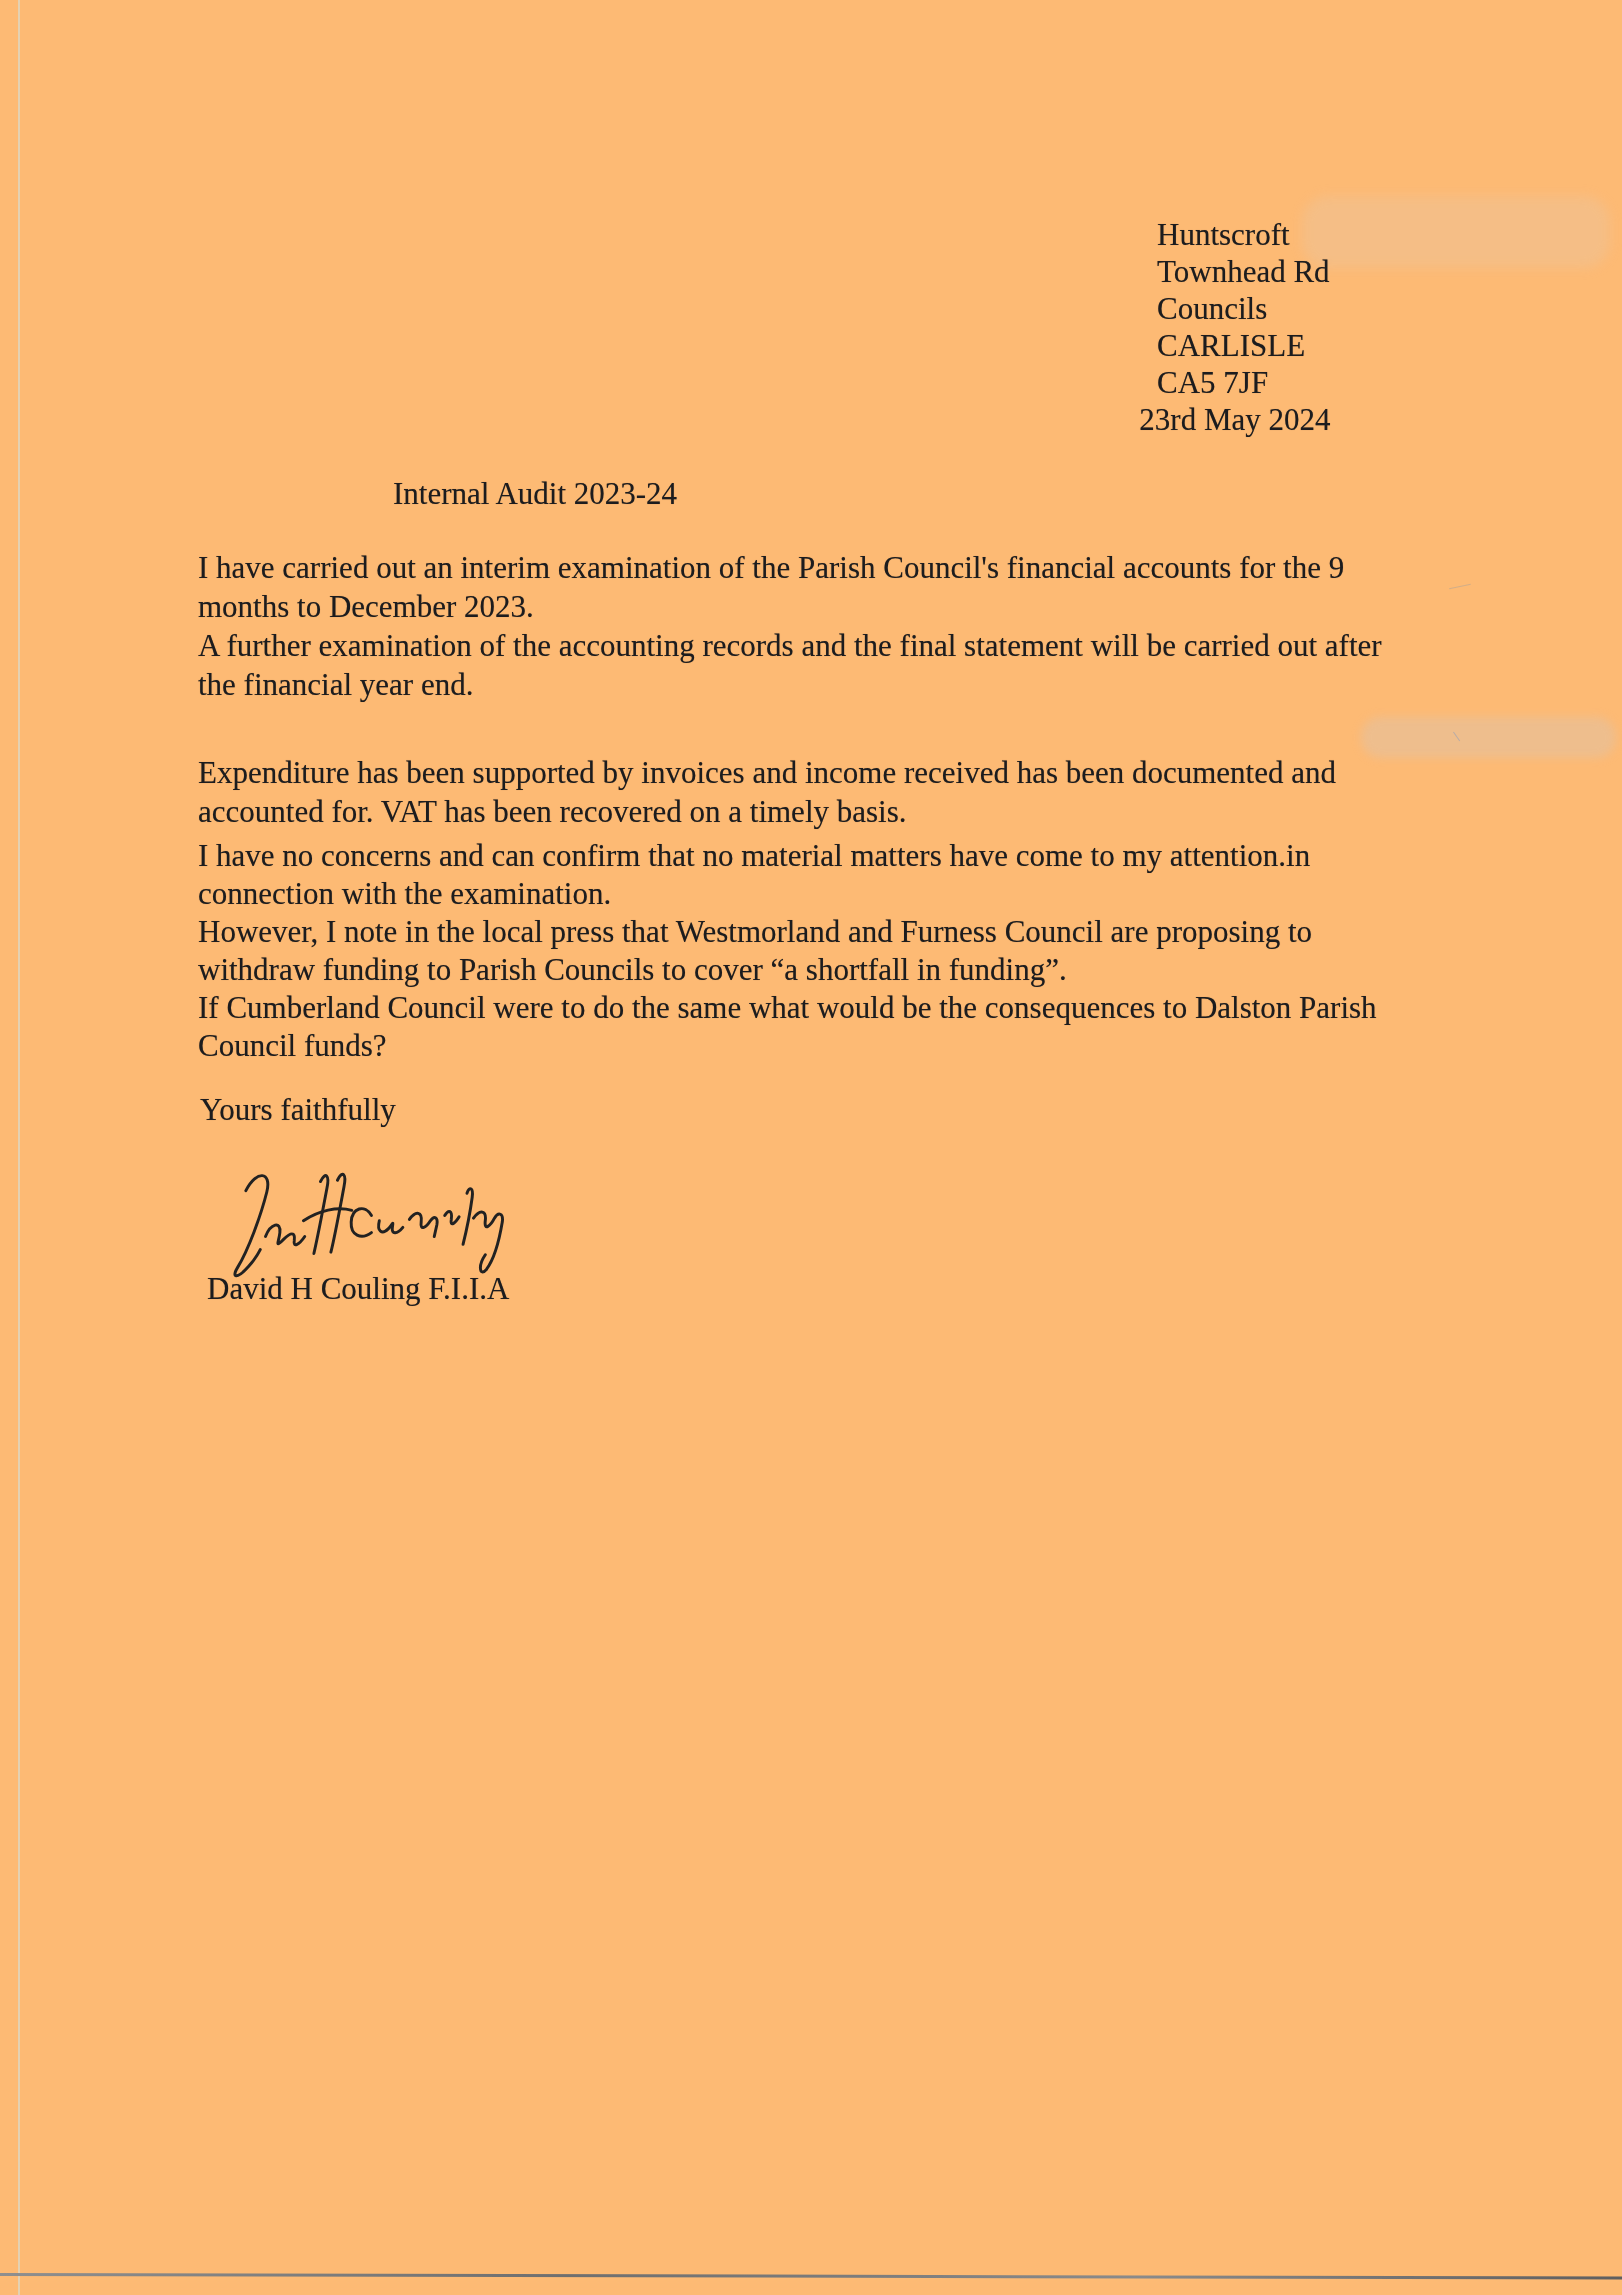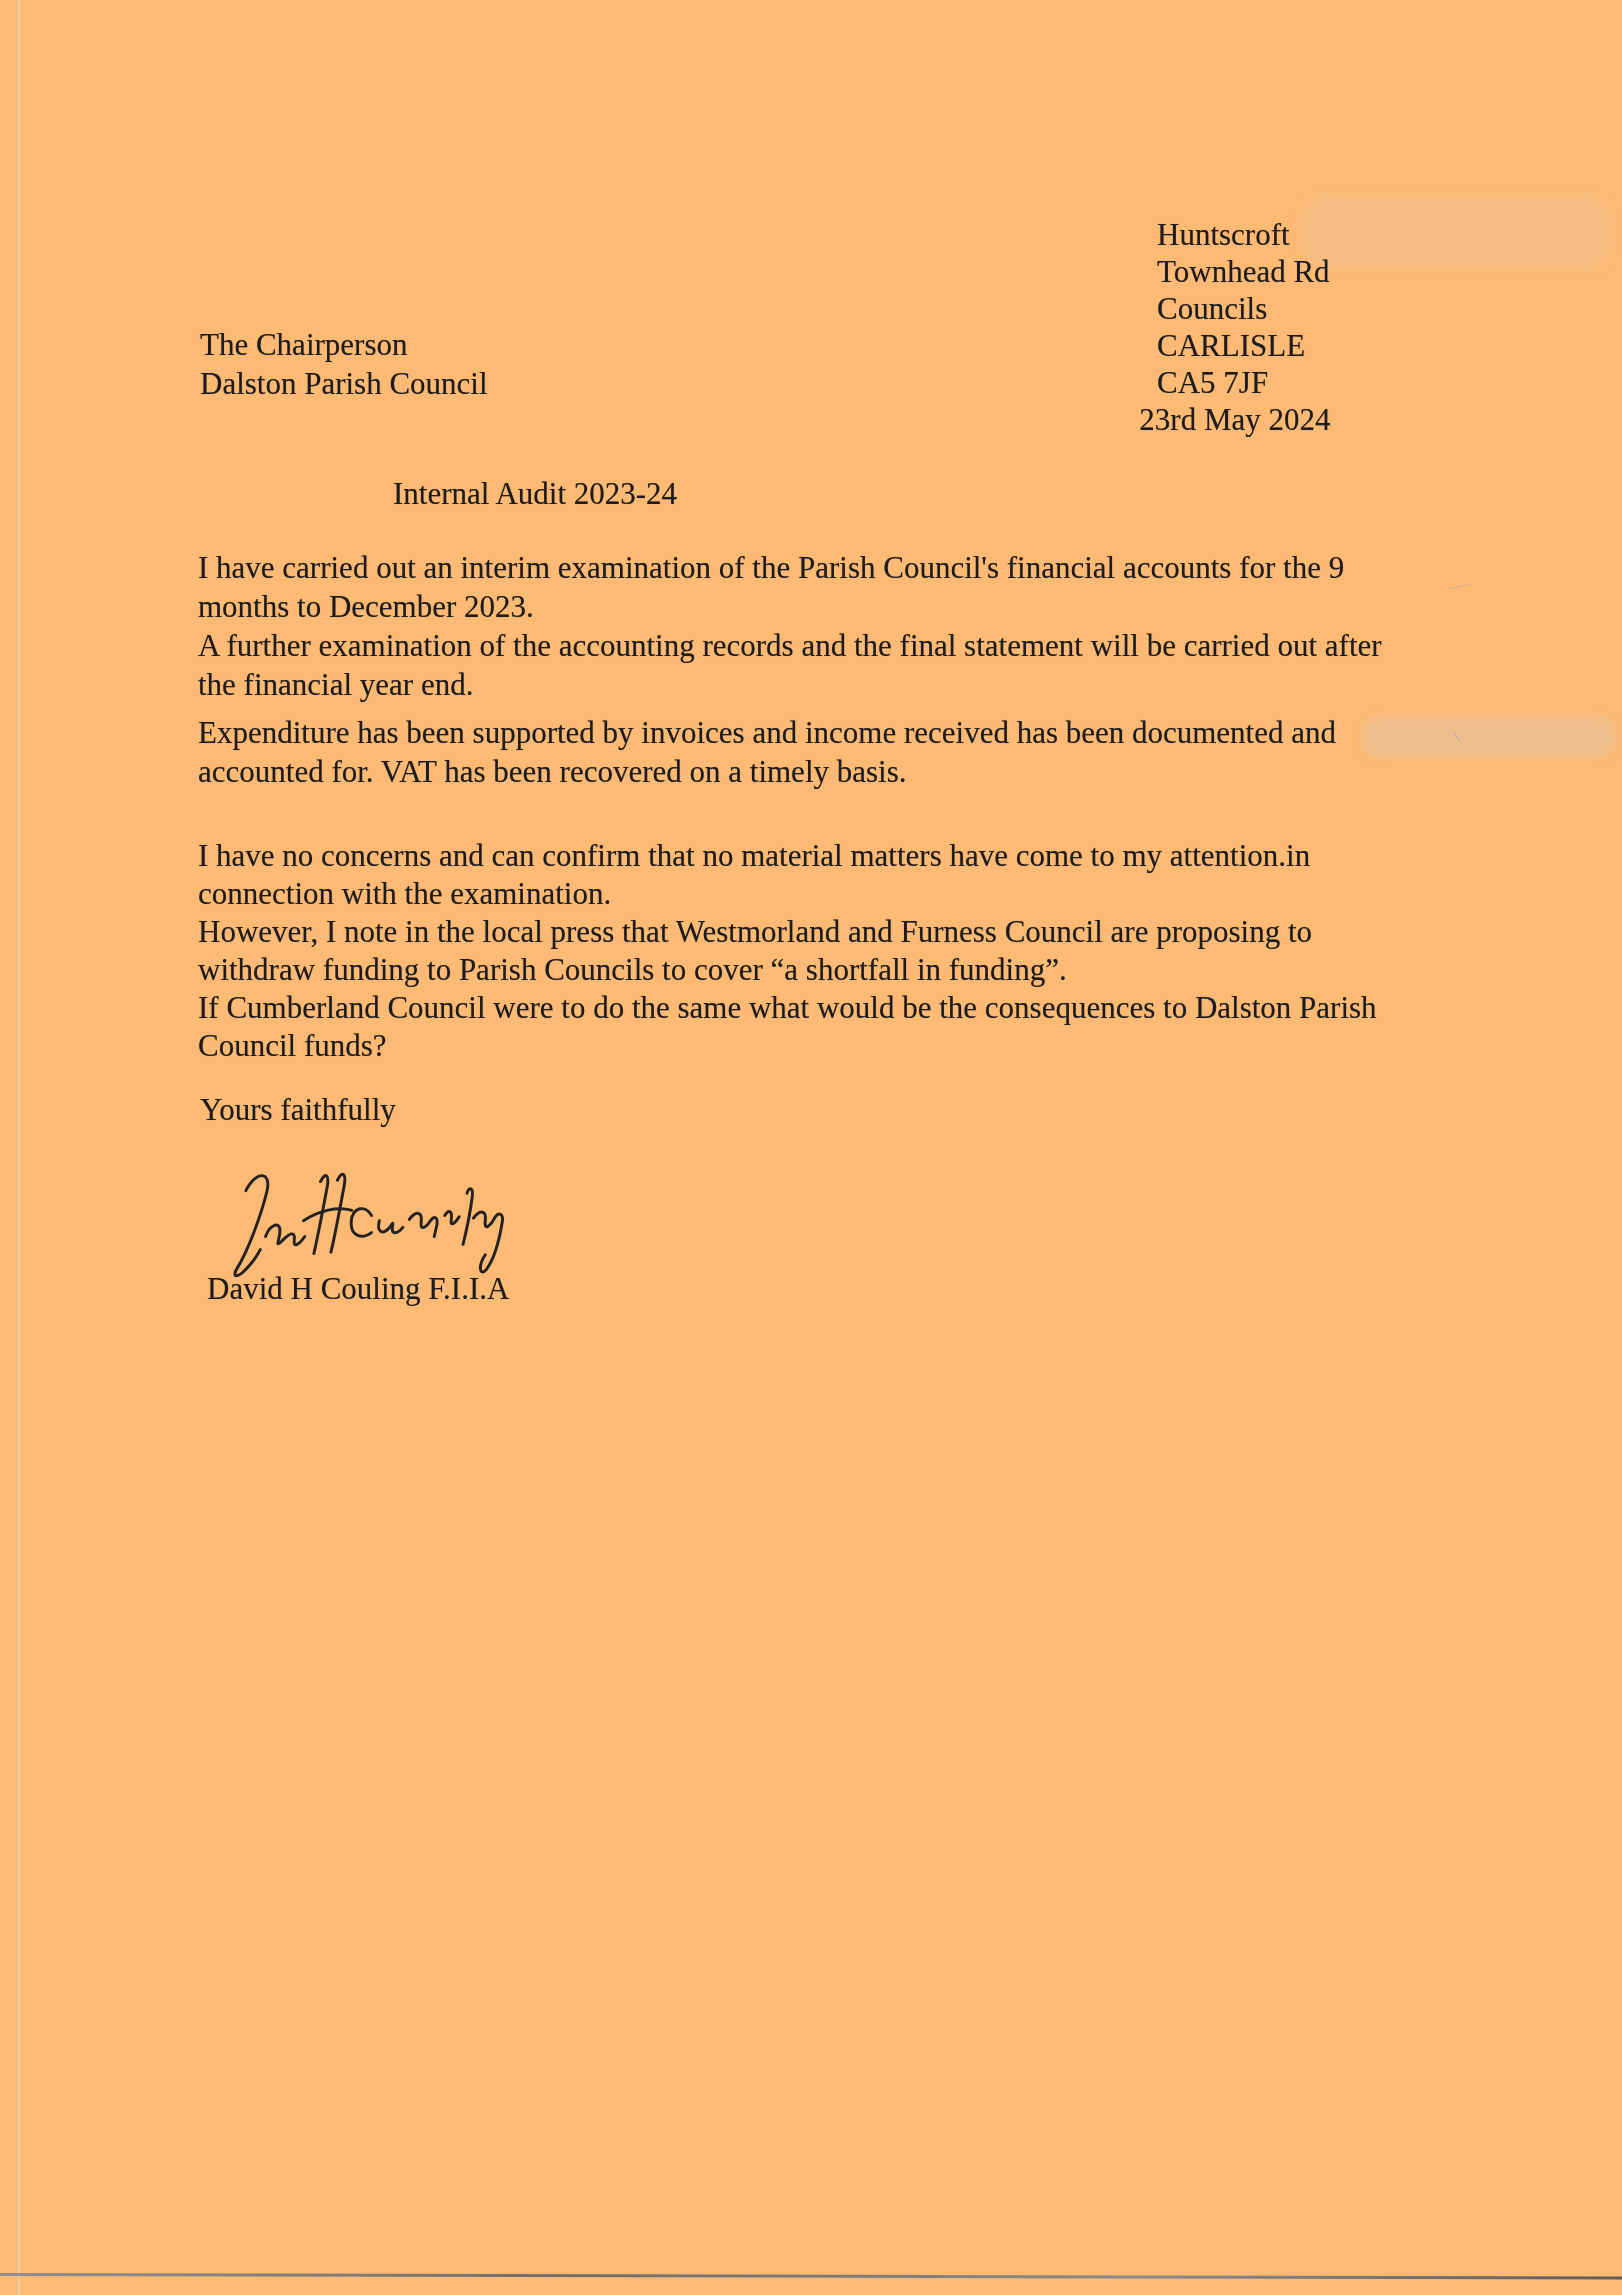--- a/index.html
+++ b/index.html
@@ -26,21 +26,21 @@
   .line { white-space: nowrap; }
 
   .sender-block { top: 216px; left: 1157px; line-height: 37px; }
   .sender-block .date-line { margin-left: -17.7px; }
 
   .recipient-block { top: 325px; left: 200px; }
 
   .subject-line { top: 474px; left: 393px; }
 
   .para-1 { top: 548px; left: 198px; }
-  .para-2 { top: 713px; left: 198px; }
+  .para-2 { top: 753px; left: 198px; }
   .para-3 { top: 837px; left: 198px; line-height: 38px; }
 
   .valediction { top: 1090px; left: 200px; }
 
   .signature-svg {
     position: absolute;
     top: 1163px;
     left: 221px;
     width: 314px;
     height: 128px;
@@ -108,24 +108,20 @@
 
   <div class="txt sender-block">
     <div class="line">Huntscroft</div>
     <div class="line">Townhead Rd</div>
     <div class="line">Councils</div>
     <div class="line">CARLISLE</div>
     <div class="line">CA5 7JF</div>
     <div class="line date-line">23rd May 2024</div>
   </div>
 
-  <div class="txt recipient-block">
-    <div class="line">The Chairperson</div>
-    <div class="line">Dalston Parish Council</div>
-  </div>
 
   <div class="txt subject-line line">Internal Audit 2023-24</div>
 
   <div class="txt para-1">
     <div class="line">I have carried out an interim examination of the Parish Council's financial accounts for the 9</div>
     <div class="line">months to December 2023.</div>
     <div class="line">A further examination of the accounting records and the final statement will be carried out after</div>
     <div class="line">the financial year end.</div>
   </div>
 

